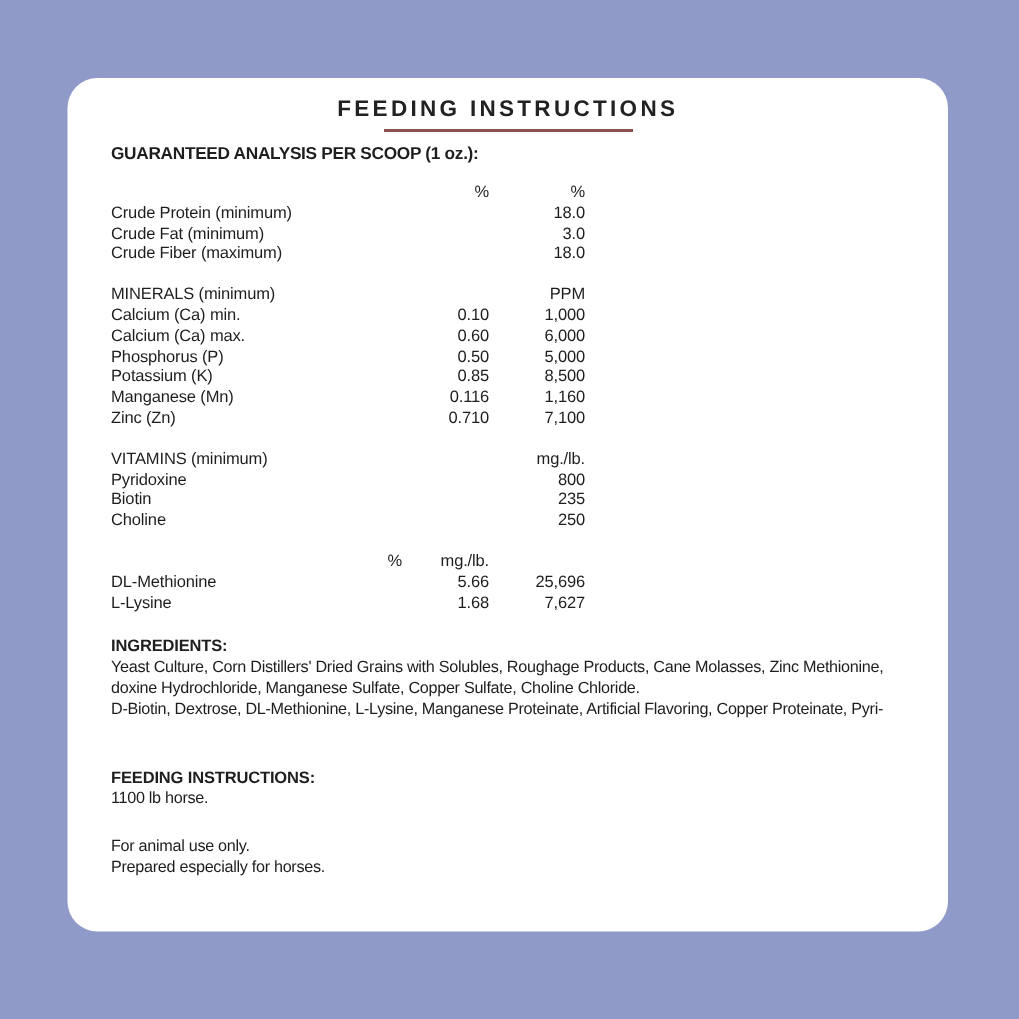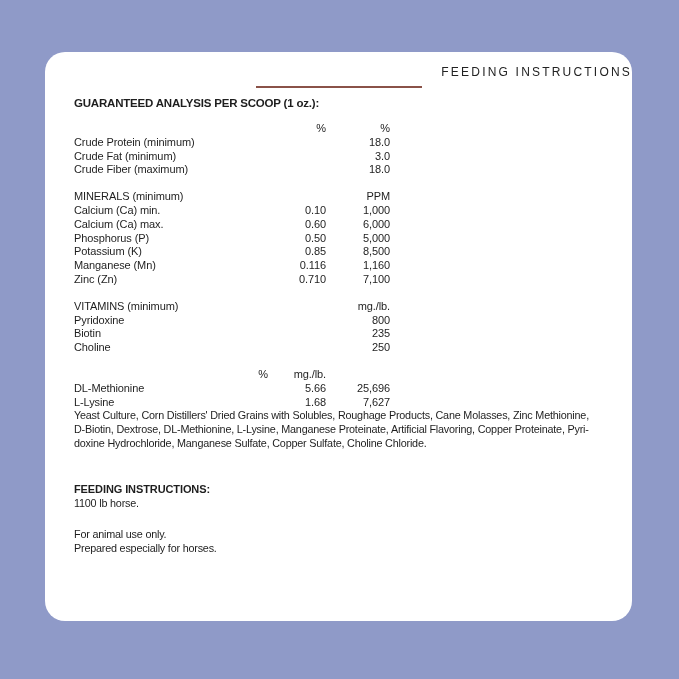--- a/index.html
+++ b/index.html
@@ -20,23 +20,23 @@
   }
   .card {
     position: absolute;
     left: 45px; top: 52px;
     width: 587px; height: 569px;
     background: var(--card);
     border-radius: 20px;
   }
   .title {
     margin-top: 12px;
-    text-align: right;
-    font-size: 12px;
-    font-weight: 400;
+    text-align: center;
+    font-size: 15px;
+    font-weight: 700;
     letter-spacing: 2.2px;
     line-height: 17px;
     color: #222;
   }
   .title-underline {
     width: 166px; height: 2px;
     background: var(--underline);
     margin: 5px auto 0;
   }
   .content {
@@ -187,24 +187,25 @@
         </div>
         <div class="row">
           <span class="c-label">L-Lysine</span>
           <span class="c1">1.68</span>
           <span class="c2">7,627</span>
         </div>
       </div>
 
     </div>
 
+    <div class="para-heading mt16">INGREDIENTS:</div>
     <div class="para">
       <div class="pline">Yeast Culture, Corn Distillers' Dried Grains with Solubles, Roughage Products, Cane Molasses, Zinc Methionine,</div>
+      <div class="pline">doxine Hydrochloride, Manganese Sulfate, Copper Sulfate, Choline Chloride.</div>
       <div class="pline">D-Biotin, Dextrose, DL-Methionine, L-Lysine, Manganese Proteinate, Artificial Flavoring, Copper Proteinate, Pyri-</div>
-      <div class="pline">doxine Hydrochloride, Manganese Sulfate, Copper Sulfate, Choline Chloride.</div>
     </div>
 
     <div class="para-heading mt14">FEEDING INSTRUCTIONS:</div>
     <div class="para">
       <div class="pline">1100 lb horse.</div>
     </div>
 
     <div class="para notes">
       <div class="pline">For animal use only.</div>
       <div class="pline">Prepared especially for horses.</div>

